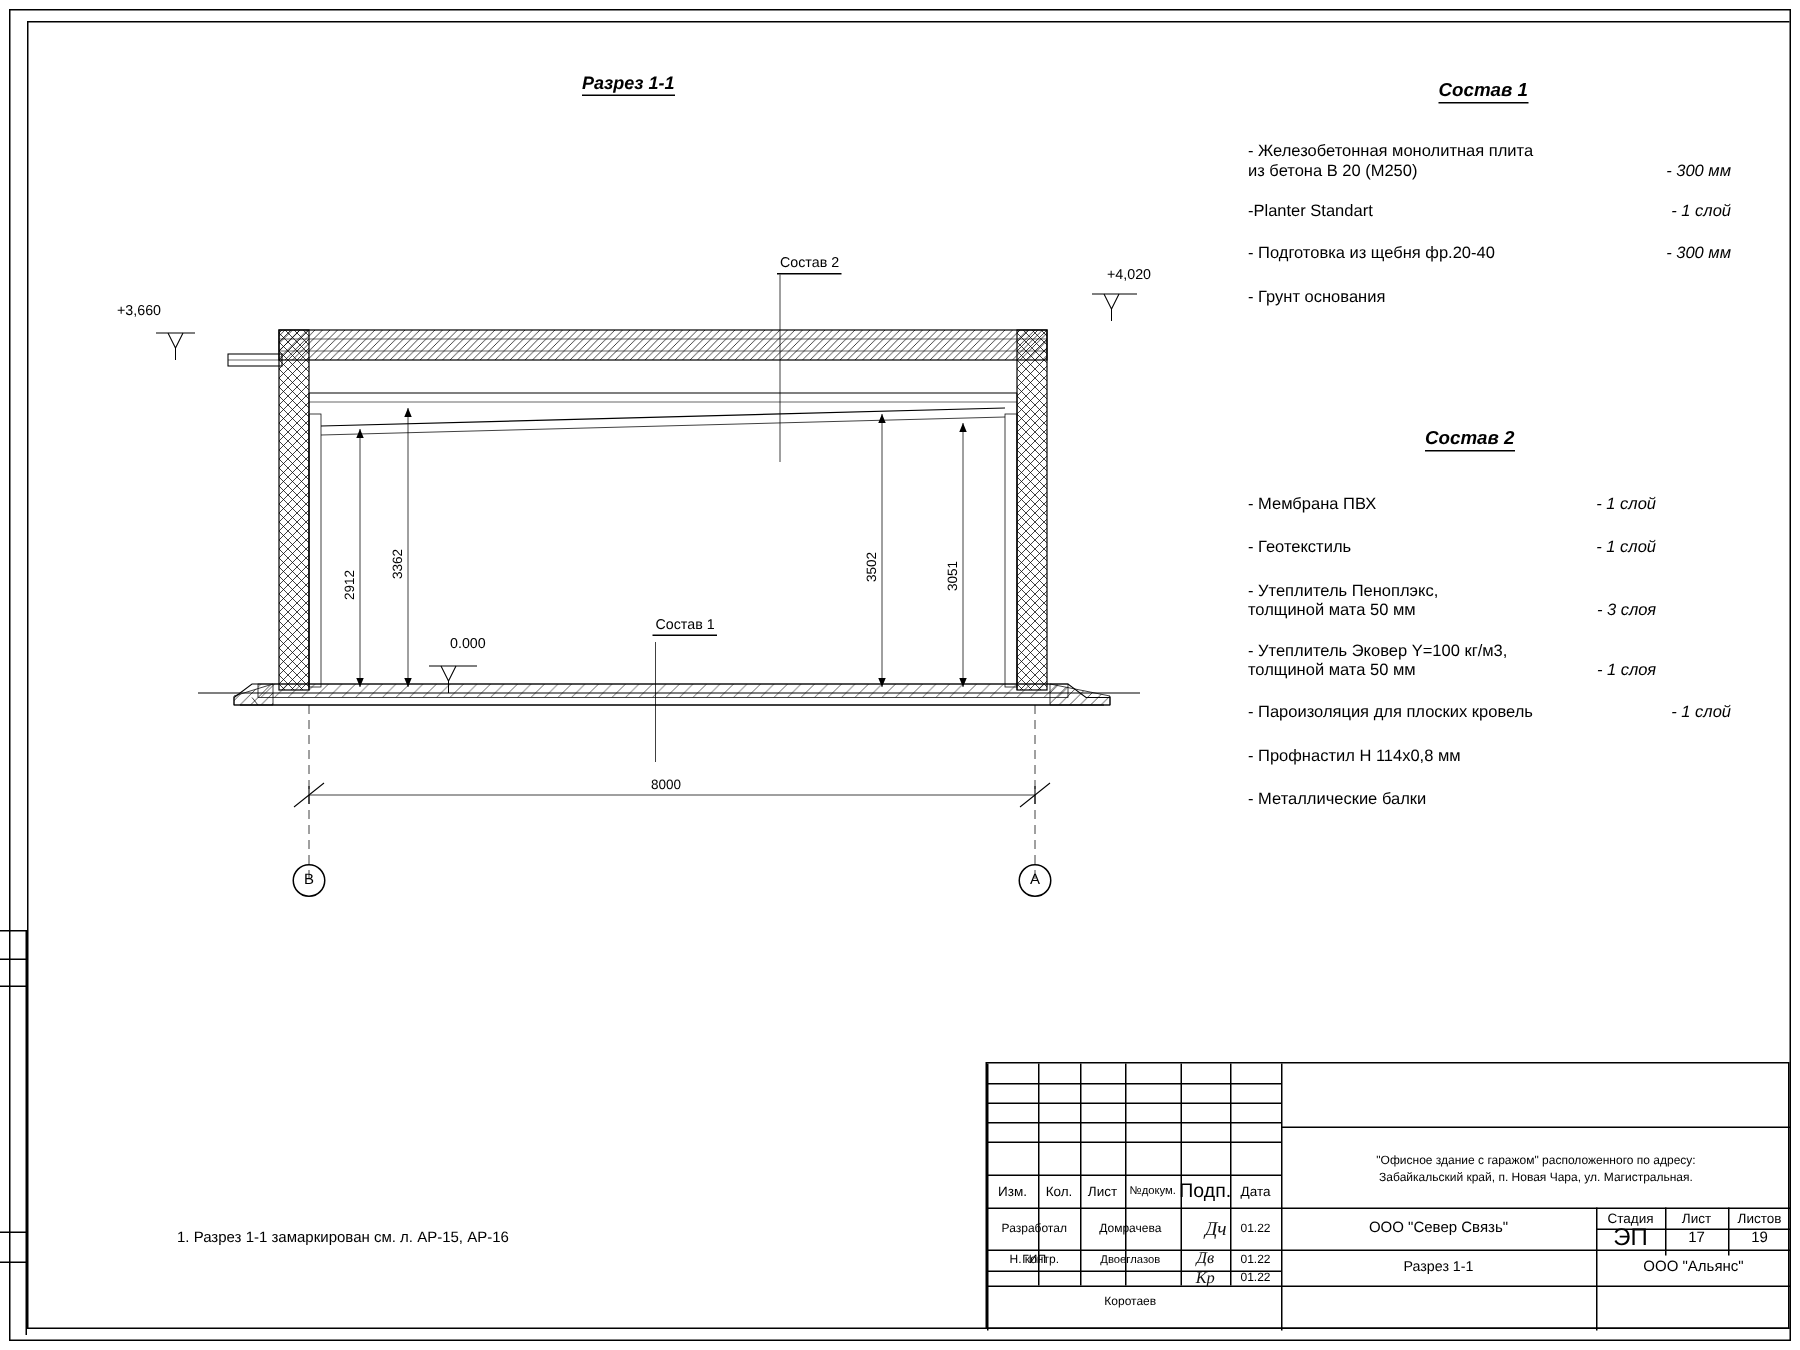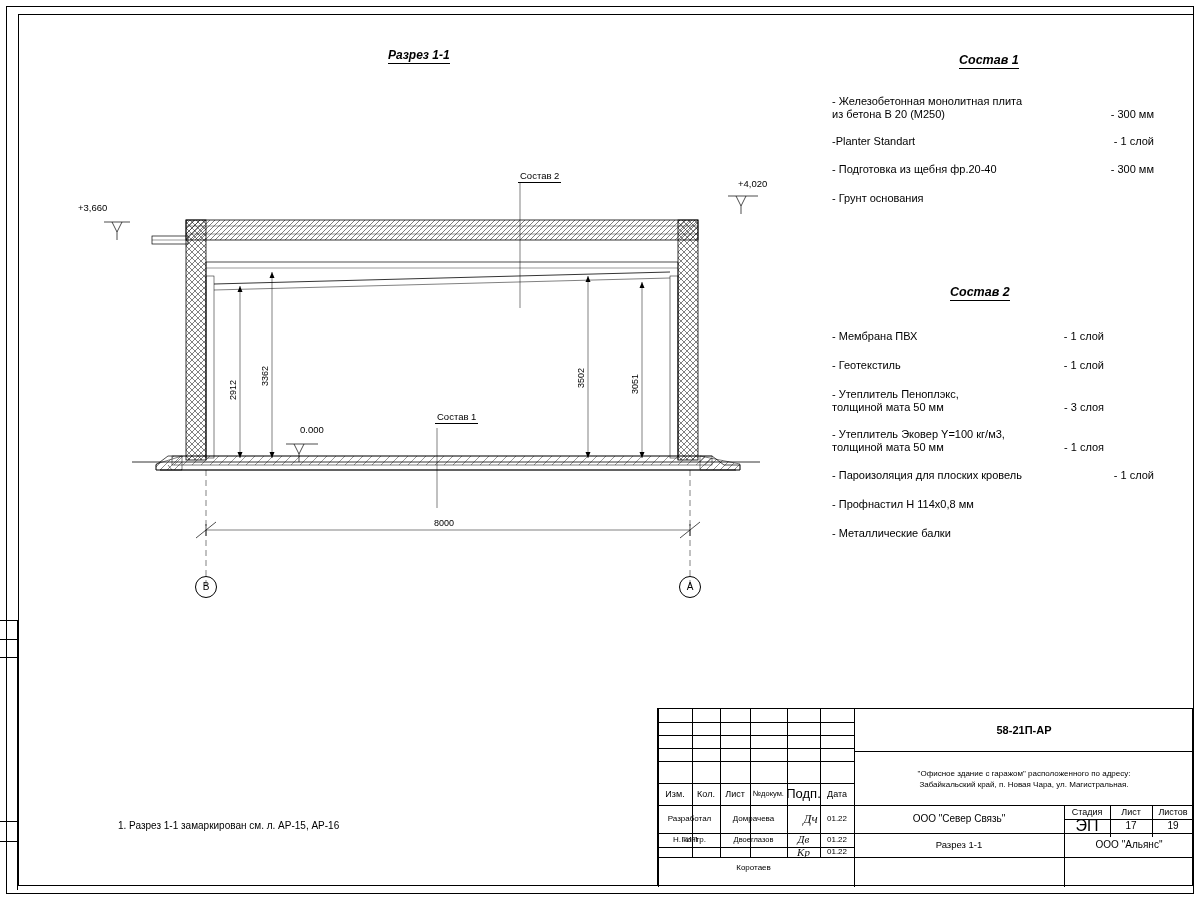--- a/index.html
+++ b/index.html
@@ -44,21 +44,21 @@
   }
   #comp1-title { left:959px; top:53px; }
   #comp2-title { left:950px; top:285px; }
 
   
   .spec { position:absolute; font-size:11px; }
   #spec1 { left:832px; top:95px; width:330px; }
   #spec2 { left:832px; top:330px; width:330px; }
   .spec-row { position:relative; margin-bottom:9px; line-height:13px; }
   .spec-row .txt { display:block; padding-right:0; }
-  .spec-row .val { position:absolute; right:8px; bottom:0; white-space:nowrap; }
+  .spec-row .val { position:absolute; right:8px; bottom:0; white-space:nowrap;font-style:italic; }
   #spec2 .spec-row .val { right:58px; }
   #spec2 .spec-row.wide .val { right:8px; }
 
   
   .dwg { position:absolute; left:0; top:0; width:1200px; height:900px; pointer-events:none; }
 
   
   .leader-label {
     position:absolute; font-size:9.5px; border-bottom:1px solid #000;
     padding:0 2px 1px 2px; background:#fff;
@@ -287,21 +287,20 @@
     <div class="hl" style="left:0;   top:26px;  width:196px;"></div>
     <div class="hl" style="left:0;   top:39px;  width:196px;"></div>
     <div class="hl" style="left:0;   top:52px;  width:196px;"></div>
     <div class="hl" style="left:0;   top:74px;  width:196px;"></div>
     <div class="hl" style="left:0;   top:96px;  width:536px;"></div>
     <div class="hl" style="left:0;   top:124px; width:536px;"></div>
     <div class="hl" style="left:0;   top:138px; width:196px;"></div>
     <div class="hl" style="left:0;   top:148px; width:536px;"></div>
     <div class="hl" style="left:196px;top:42px; width:340px;"></div>
 
-    <div class="cell code" style="left:196px; top:8px; width:340px; height:26px;">58-21П-АР</div>
 
     <div class="cell obj" style="left:198px; top:48px; width:336px; height:44px; flex-direction:column;">
       <span>"Офисное здание с гаражом" расположенного по адресу:</span>
       <span>Забайкальский край, п. Новая Чара, ул. Магистральная.</span>
     </div>
 
     <div class="cell small" style="left:0;   top:74px; width:34px; height:22px; font-size:9px;">Изм.</div>
     <div class="cell small" style="left:34px; top:74px; width:28px; height:22px; font-size:9px;">Кол.</div>
     <div class="cell small" style="left:62px; top:74px; width:30px; height:22px; font-size:9px;">Лист</div>
     <div class="cell small" style="left:92px; top:74px; width:37px; height:22px; font-size:7.5px;">№докум.</div>

